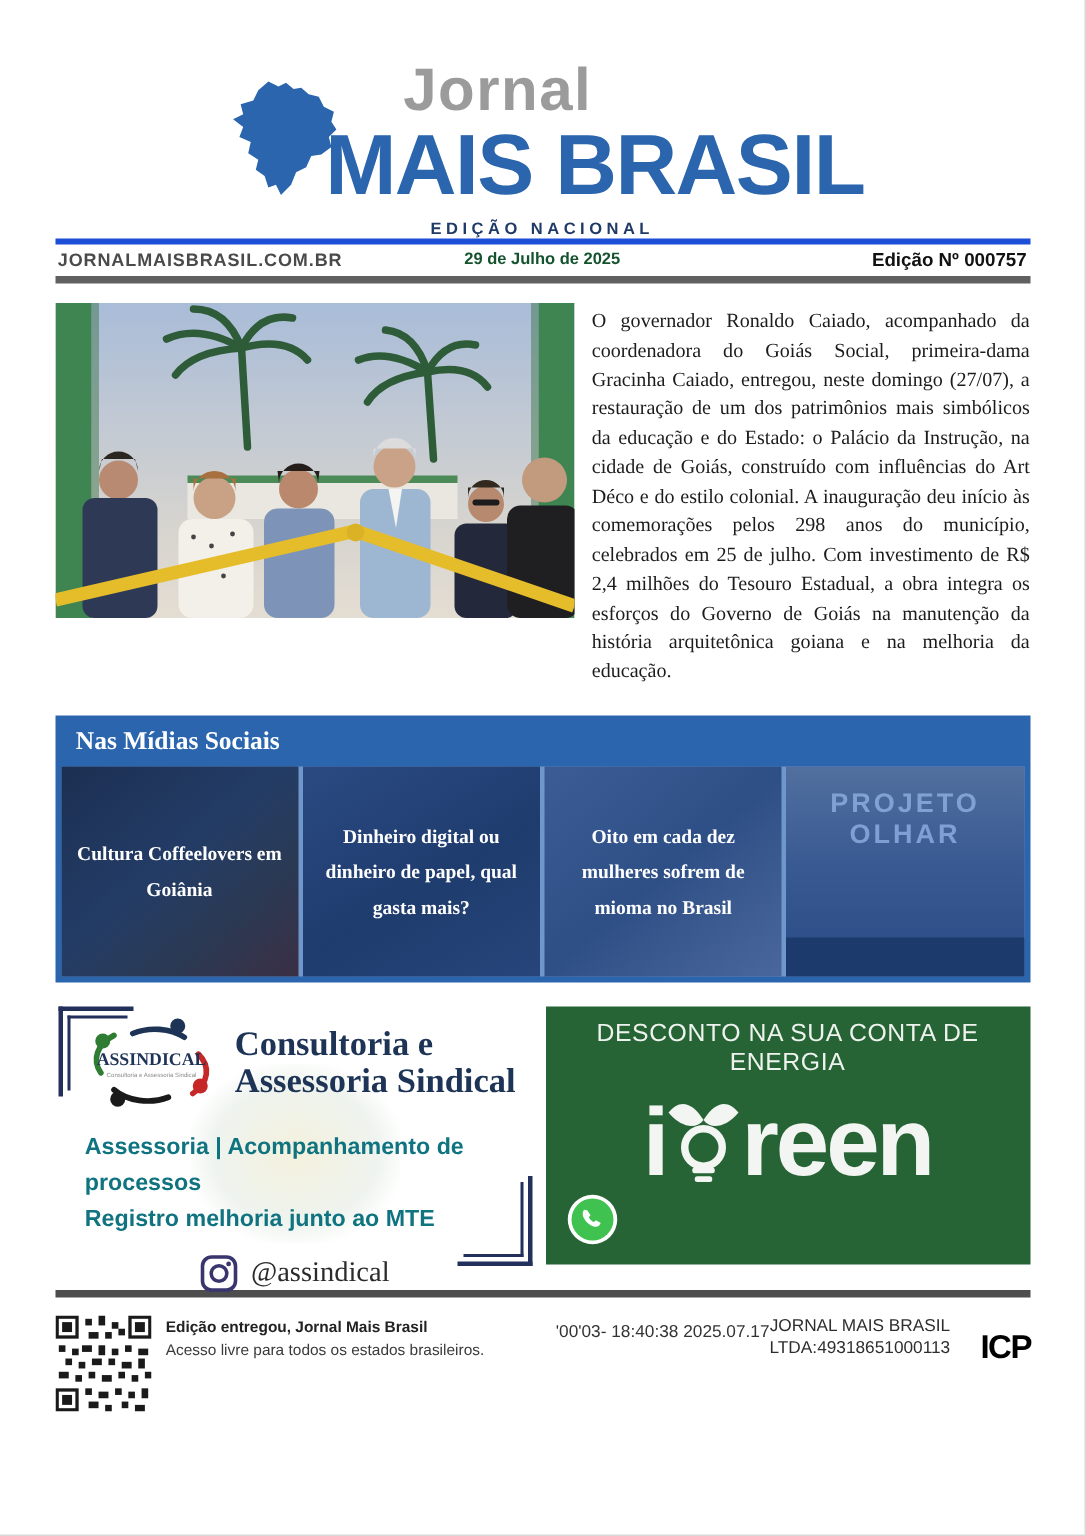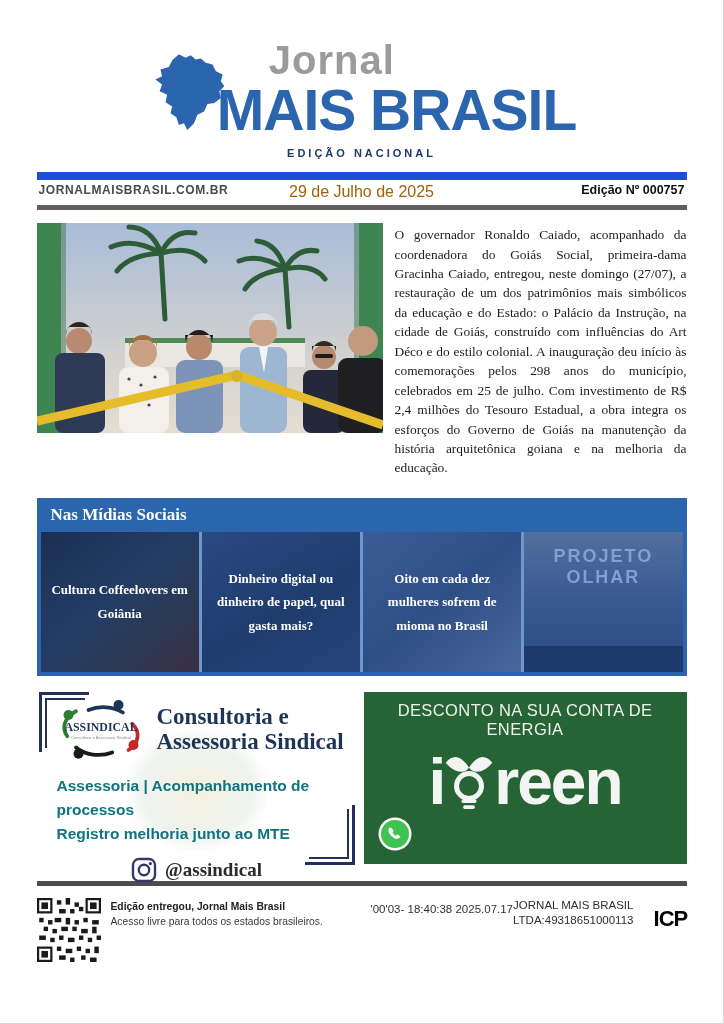--- a/index.html
+++ b/index.html
@@ -16,25 +16,25 @@
   .masthead { padding-top:40px; text-align:center; }
   .logo-row { display:flex; justify-content:center; align-items:flex-end; }
   .map-icon { width:84px; height:84px; margin-right:-14px; margin-bottom:2px; position:relative; z-index:2; }
   .logo-text { display:flex; flex-direction:column; align-items:flex-start; }
   .logo-jornal { font-size:40px; font-weight:bold; color:#9b9b9b; letter-spacing:1px; line-height:1; margin-left:52px; }
   .logo-main { font-size:57px; font-weight:bold; color:#2a65ad; letter-spacing:-1px; line-height:0.95; margin-top:3px; }
   .edition-label { font-size:11px; font-weight:bold; color:#1f3a67; letter-spacing:3px; margin-top:10px; }
 
   
   .info-bar {
-    margin-top:13px; border-top:8px solid #1d4ed8; border-bottom:5px solid #606060;
-    padding:3px 2px 4px; display:flex; justify-content:space-between; 
+    border-top:4px solid #1d4ed8; border-bottom:5px solid #606060;
+    padding:3px 2px 4px; display:flex; justify-content:space-between; align-items:center;
   }
   .info-left { font-size:12px; font-weight:bold; color:#4a4a4a; letter-spacing:0.6px; width:220px; text-align:left; }
-  .info-center { font-size:16px; font-weight:normal; color:#a16207; }
+  .info-center { font-size:11px; font-weight:bold; color:#14532d; }
   .info-right { font-size:12.5px; font-weight:bold; color:#111; width:220px; text-align:right; }
 
   
   .headline {
     font-family:"Liberation Serif", serif; font-weight:bold; color:#161616;
     text-align:center; font-size:31px; line-height:1.14; margin-top:8px; letter-spacing:0.2px;
   }
 
   
   .main-row { display:flex; gap:12px; margin-top:13px; }
@@ -75,21 +75,21 @@
   .corner-br { position:absolute; bottom:2px; right:2px; width:50px; height:60px;
     border-bottom:3px solid #23305c; border-right:3px solid #23305c; }
   .corner-br::after { content:""; position:absolute; bottom:3px; right:3px; width:38px; height:48px;
     border-bottom:2px solid #23305c; border-right:2px solid #23305c; }
   .ad-left-watermark { position:absolute; left:90px; top:40px; width:140px; height:120px;
     background:radial-gradient(ellipse at center, rgba(210,200,120,0.25) 0%, rgba(120,160,120,0.12) 55%, rgba(255,255,255,0) 75%); }
   .assind-row { display:flex; align-items:center; margin:8px 0 0 14px; position:relative; }
   .assind-heading { font-family:"Liberation Serif", serif; font-weight:bold; color:#1e3456;
     font-size:23px; line-height:1.08; margin-left:6px; }
   .assind-services { margin:12px 0 0 20px; color:#0f7380; font-weight:bold; font-size:15.5px; line-height:1.55; position:relative; }
-  .insta-row { display:flex; justify-content:center; align-items:center; gap:8px; margin-top:11px; position:relative;font-weight:bold; }
+  .insta-row { display:flex; justify-content:center; align-items:center; gap:8px; margin-top:11px; position:relative; }
   .insta-handle { font-family:"Liberation Serif", serif; font-size:19px; color:#2b2b2b; }
 
   .ad-right { flex:1; background:#266335; height:172px; margin-top:2px; padding:6px 10px 0; color:#fff; }
   .igreen-tagline { text-align:center; font-size:16.5px; letter-spacing:0.4px; color:#eef3ee; margin-top:3px; }
   .igreen-brand { display:flex; justify-content:center; align-items:flex-end; margin-top:0; }
   .brand-chunk { font-size:64px; font-weight:bold; color:#f2f5f2; line-height:0.95; letter-spacing:-2px; }
   .igreen-energy { text-align:right; font-size:25px; font-weight:bold; color:#f2f5f2; margin:-16px 26px 0 0; }
   .phone-row { display:flex; align-items:center; gap:9px; margin:4px 0 0 4px; }
   .phone-number { font-size:22px; color:#d5e2d5; }
 

